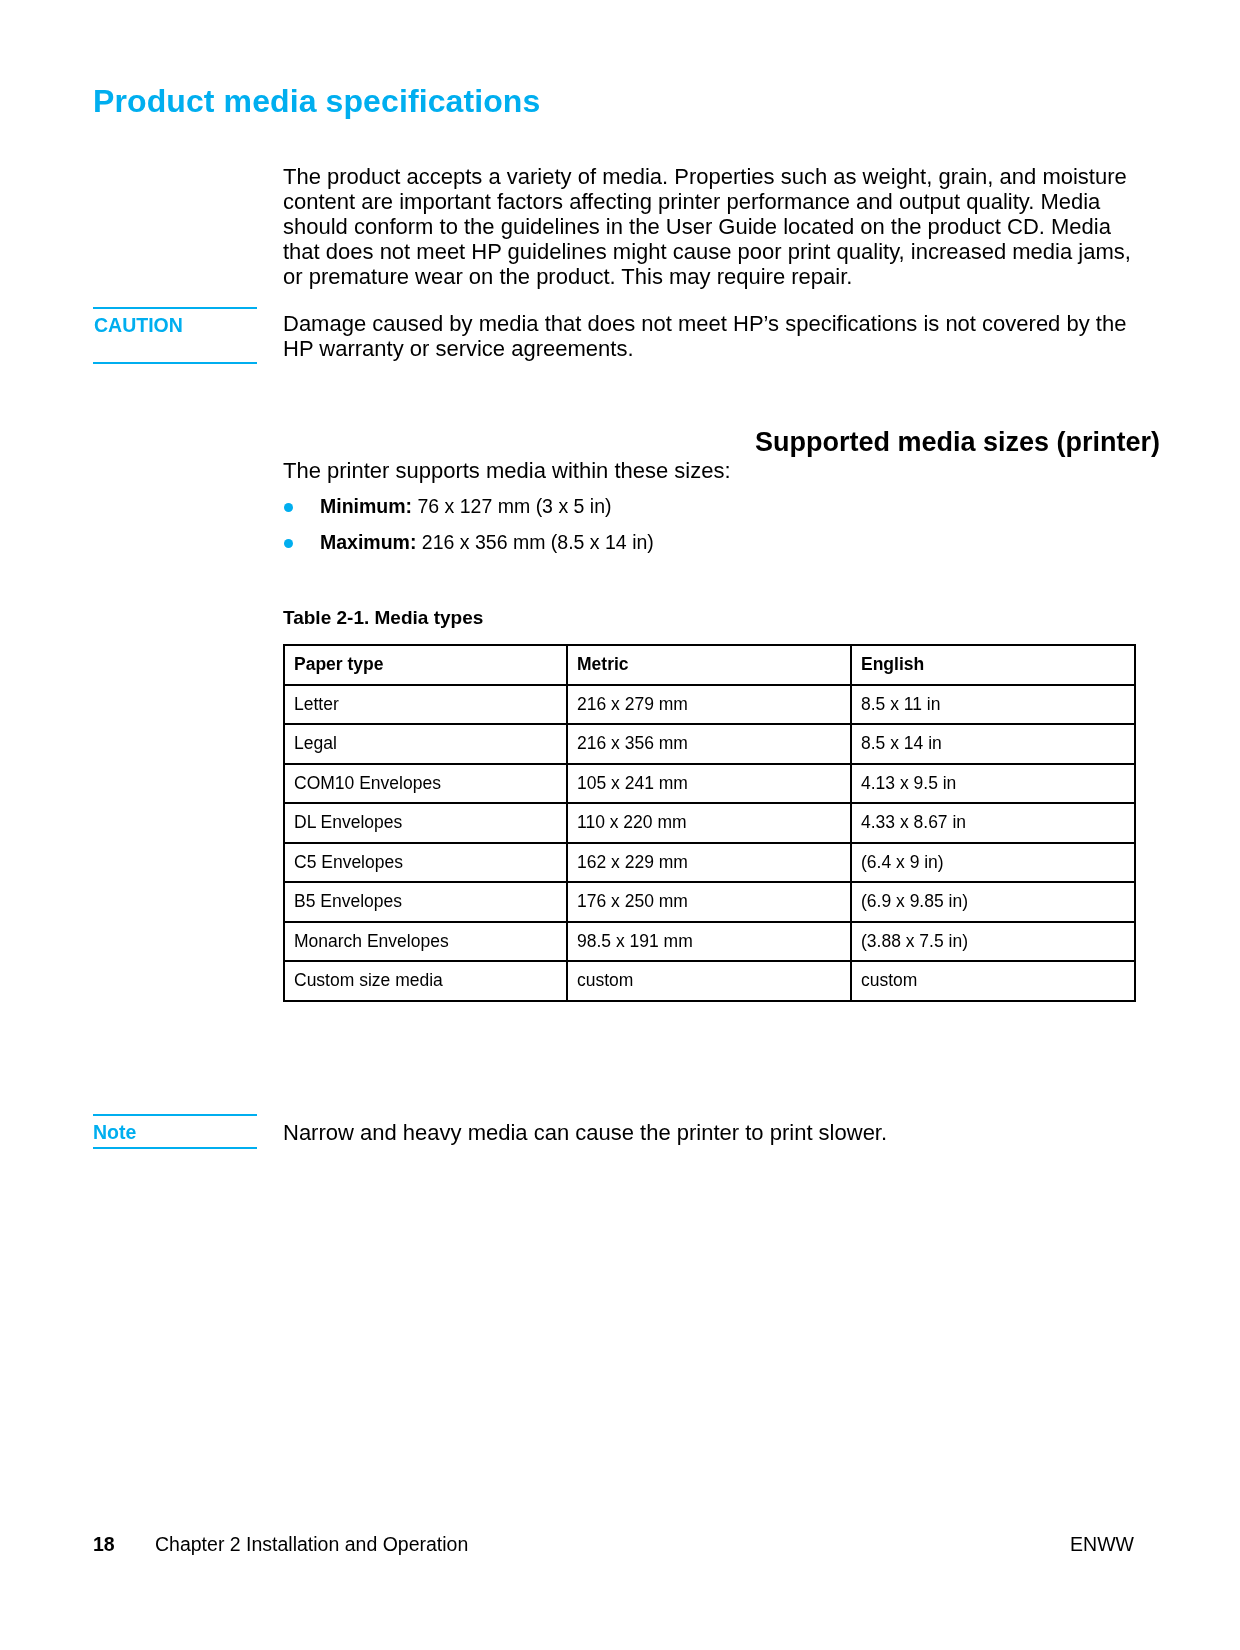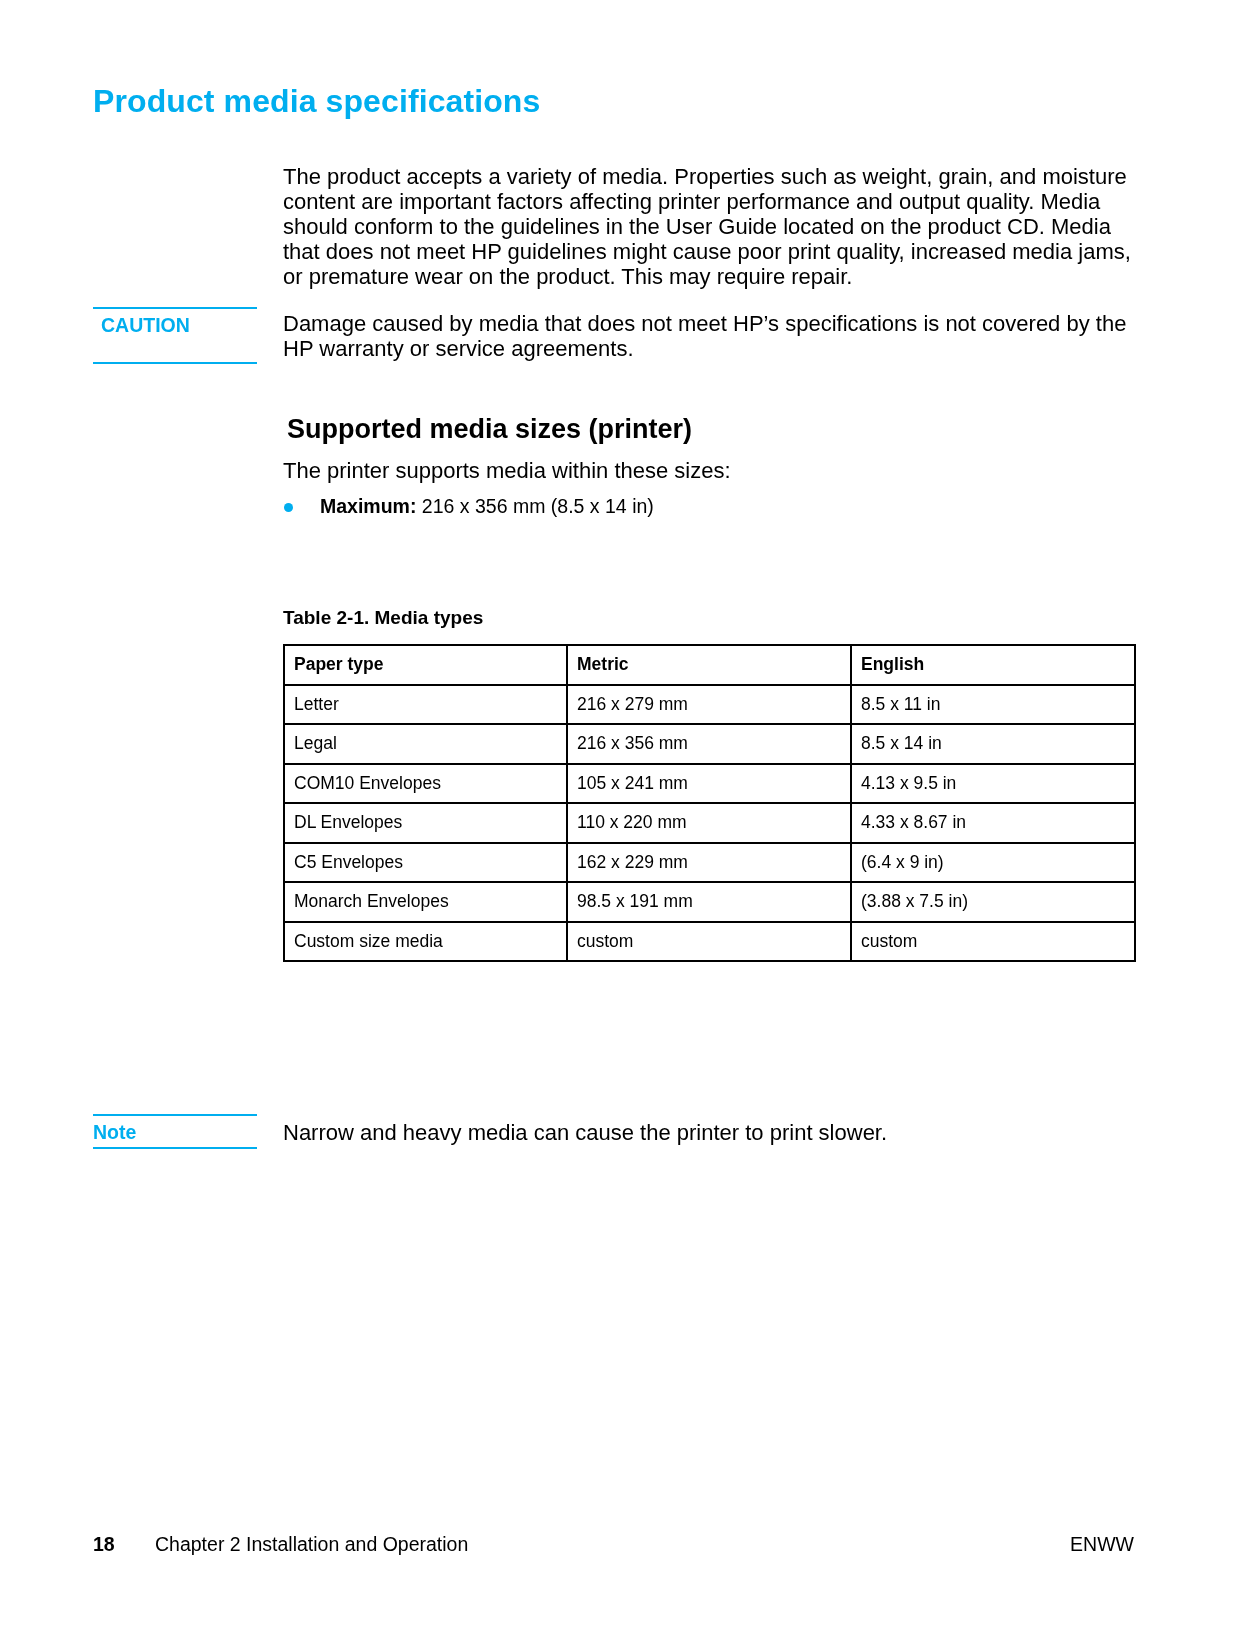--- a/index.html
+++ b/index.html
@@ -20,24 +20,24 @@
   .side-label-block {
     left: 93px; width: 164px;
   }
   .rule { height: 2px; background: #00aeef; width: 164px; }
   .side-label {
     font-size: 19.5px; font-weight: bold; color: #00aeef;
   }
   .caution-block { top: 307px; height: 57px; }
   .caution-block .rule.top { position: absolute; top: 0; left: 0; }
   .caution-block .rule.bottom { position: absolute; top: 55px; left: 0; }
-  .caution-block .side-label { position: absolute; top: 7px; left: 8px; }
+  .caution-block .side-label { position: absolute; top: 7px; left: 1px; }
   .caution-text { top: 311px; }
   .h2 {
-    top: 410px; margin: 4px; font-size: 27px; font-weight: bold;
+    top: 410px; margin: 17px; font-size: 27px; font-weight: bold; text-align: right;
   }
   .lead { top: 458px; }
   .bullets { top: 494px; margin: 0; padding: 0; list-style: none; }
   .bullets li {
     position: relative; font-size: 19.5px; line-height: 25px; margin-bottom: 11px; padding-left: 37px;
   }
   .bullet-dot {
     position: absolute; left: 1px; top: 9px; width: 9px; height: 9px; border-radius: 50%; background: #00aeef;
   }
   .bullets b { font-weight: bold; }
@@ -77,20 +77,24 @@
   <div class="rule bottom"></div>
 </div>
 <p class="abs body-col para caution-text">Damage caused by media that does not meet HP’s specifications is not covered by the HP warranty or service agreements.</p>
 
 <h2 class="abs body-col h2">Supported media sizes (printer)</h2>
 <p class="abs body-col para lead">The printer supports media within these sizes:</p>
 
 <ul class="abs body-col bullets">
   <li>
     <span class="bullet-dot"></span>
+    <b>Minimum:</b><span> 76 x 127 mm (3 x 5  in)</span>
+  </li>
+  <li>
+    <span class="bullet-dot"></span>
     <b>Maximum:</b><span> 216 x 356 mm  (8.5 x 14 in)</span>
   </li>
 </ul>
 
 <div class="abs body-col table-caption">Table 2-1. Media types</div>
 
 <table class="media">
   <colgroup>
       <col class="c1">
       <col class="c2">
@@ -123,20 +127,25 @@
       <td>DL Envelopes</td>
       <td>110 x 220 mm</td>
       <td>4.33 x 8.67 in</td>
     </tr>
     <tr>
       <td>C5 Envelopes</td>
       <td>162 x 229 mm</td>
       <td>(6.4 x 9 in)</td>
     </tr>
     <tr>
+      <td>B5 Envelopes</td>
+      <td>176 x 250 mm</td>
+      <td>(6.9 x 9.85 in)</td>
+    </tr>
+    <tr>
       <td>Monarch Envelopes</td>
       <td>98.5 x 191 mm</td>
       <td>(3.88 x 7.5 in)</td>
     </tr>
     <tr>
       <td>Custom size media</td>
       <td>custom</td>
       <td>custom</td>
     </tr>
   </tbody>

